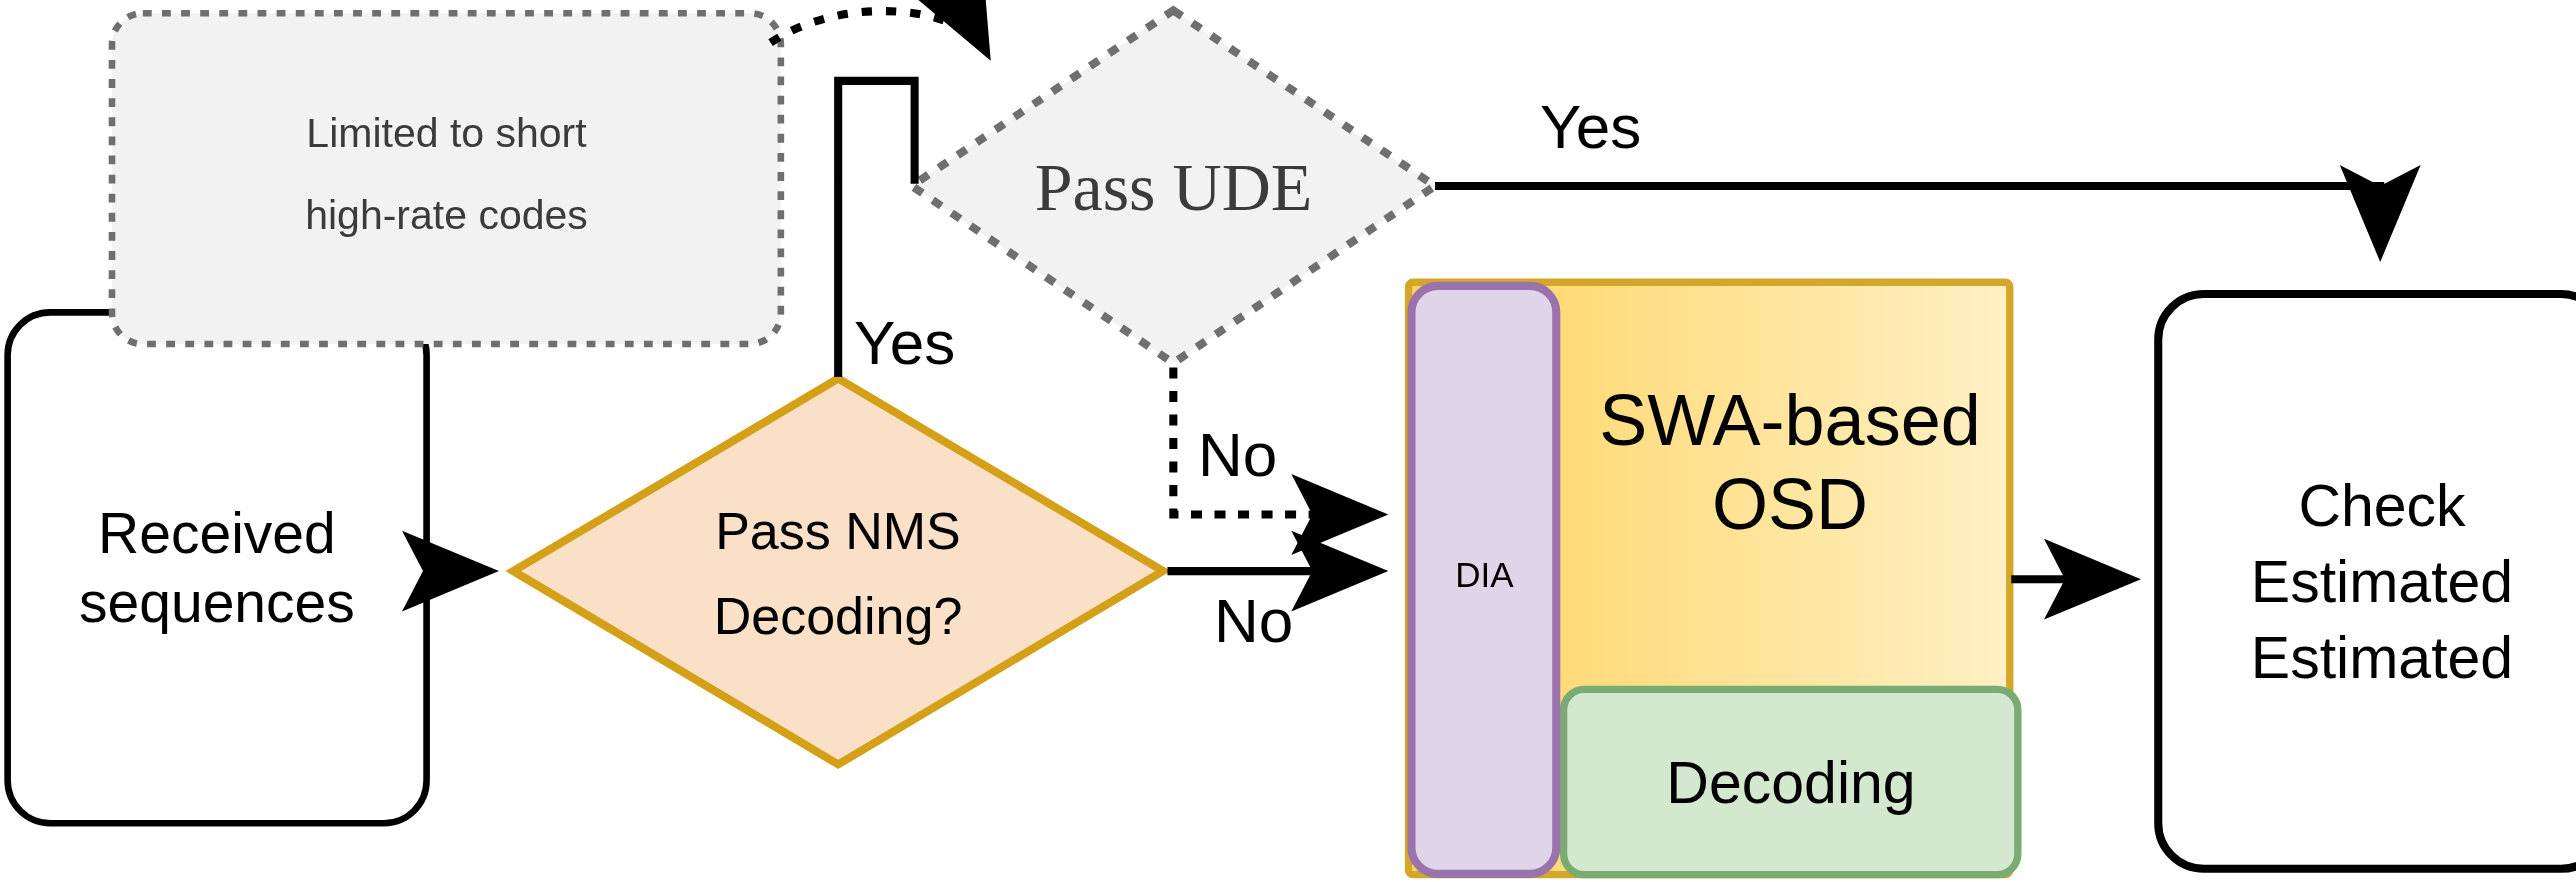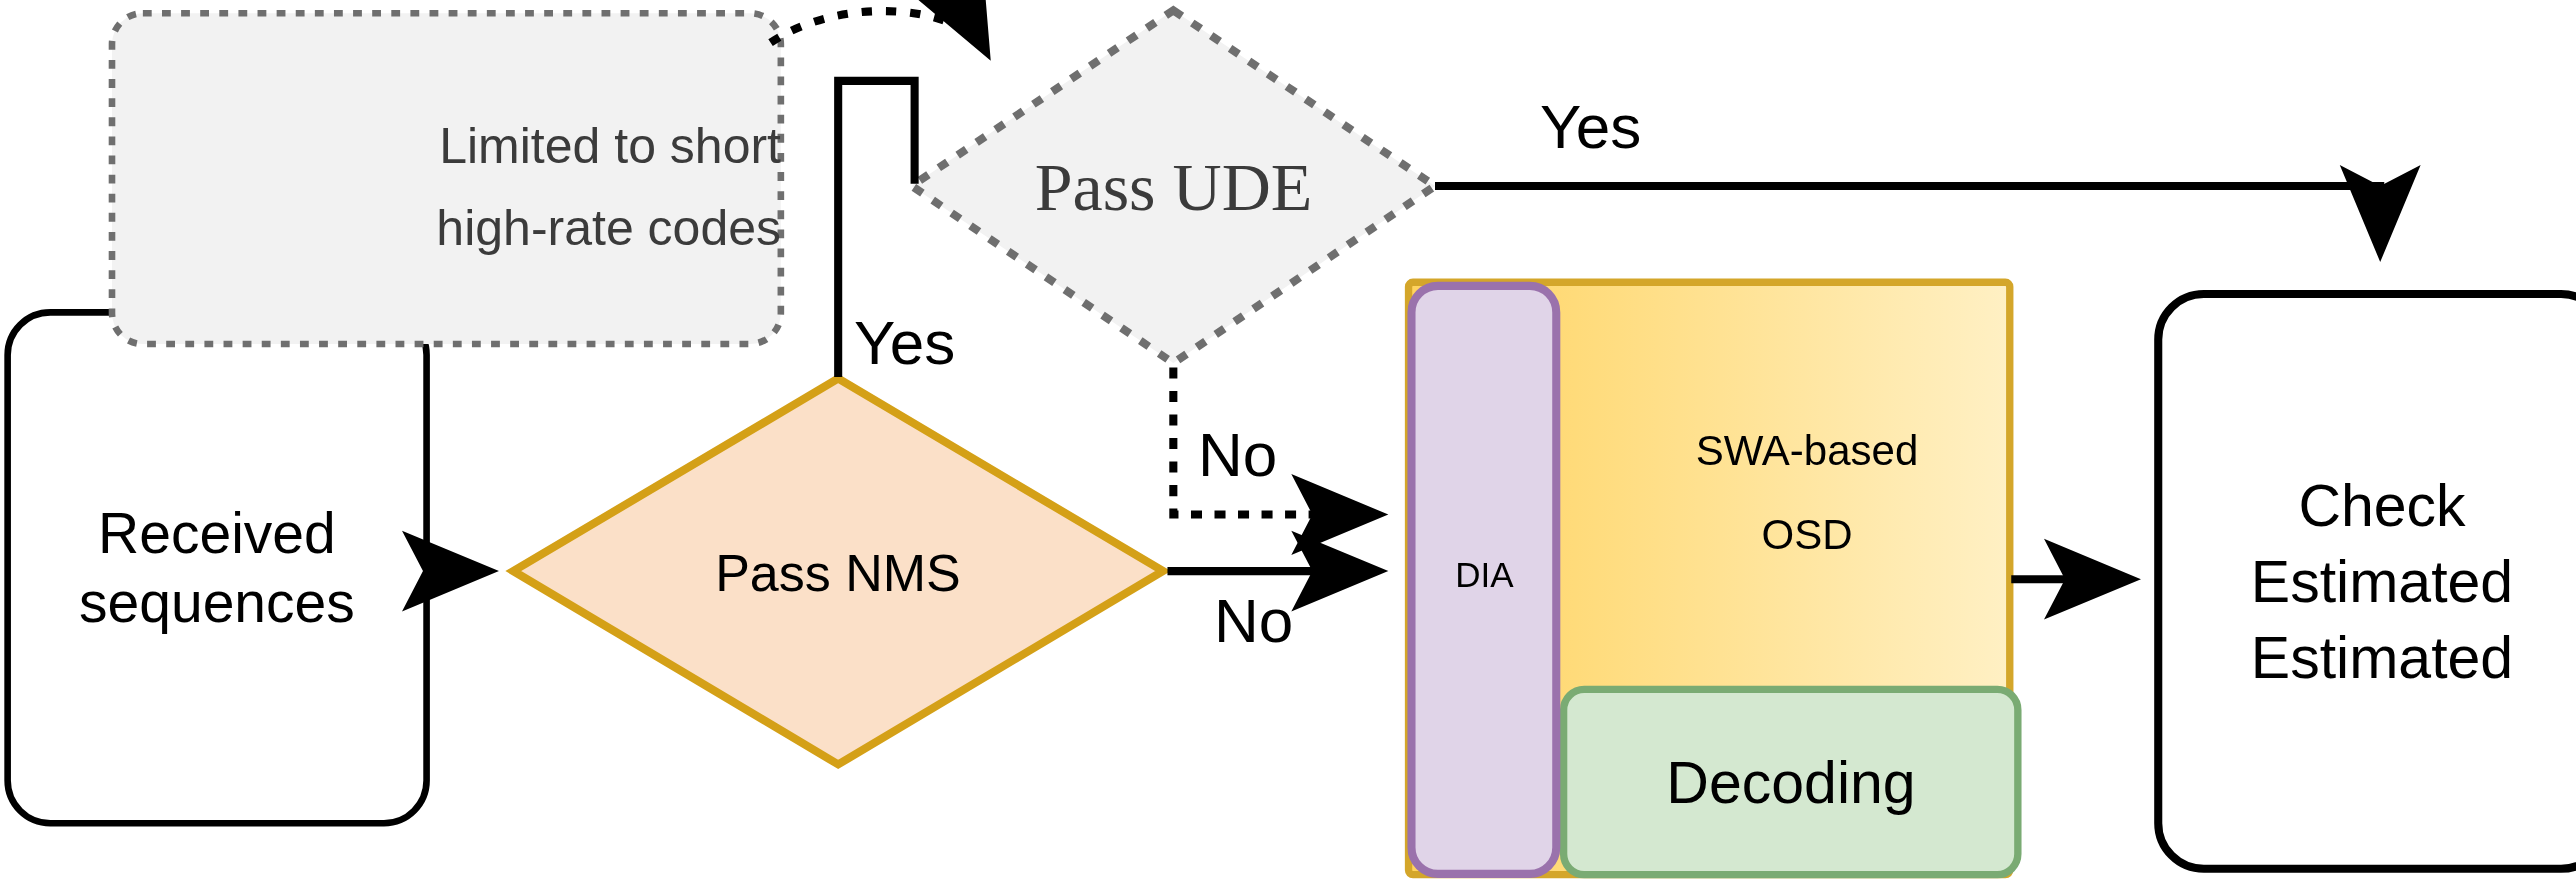--- a/index.html
+++ b/index.html
@@ -64,38 +64,39 @@
     <path d="M 2736 788 L 2896 788" fill="none" stroke="#000" stroke-width="11" marker-end="url(#solidArrow)"></path>
 
     <path d="M 1048 58 C 1150 -10, 1310 10, 1340 68" fill="none" stroke="#000" stroke-width="11" stroke-dasharray="14 19" stroke-linecap="butt" marker-end="url(#dotArrow)"></path>
   </svg>
 
   <div class="node-label txt-black" style="left:7.4px; top:312px; width:419px; height:511px; font-size:57px; line-height:69px;">
     <span class="ln">Received</span>
     <span class="ln">sequences</span>
   </div>
 
-  <div class="node-label txt-dark" style="left:112px; top:21px; width:669px; height:331px; font-size:50px; line-height:82px;align-items:flex-end;">
+  <div class="node-label txt-dark" style="left:112px; top:8px; width:669px; height:331px; font-size:41px; line-height:82px;">
     <span class="ln">Limited to short</span>
     <span class="ln">high-rate codes</span>
   </div>
 
   <div class="node-label txt-dark" style="left:912px; top:40px; width:523px; height:294px; font-size:68px; line-height:87px;font-family:Liberation Serif, serif;">
     <span class="ln">Pass UDE</span>
   </div>
 
   <div class="node-label txt-black" style="left:513px; top:441px; width:650px; height:265px; font-size:52px; line-height:85px;">
     <span class="ln">Pass NMS</span>
+    <span class="ln">Decoding?</span>
   </div>
 
   <div class="node-label txt-black" style="left:1412px; top:515px; width:145px; height:118px; font-size:35px; line-height:63px;">
     <span class="ln">DIA</span>
   </div>
 
-  <div class="node-label txt-black" style="left:1562px; top:401px; width:456px; height:184px; font-size:42px; line-height:84px;padding-left:17px;">
+  <div class="node-label txt-black" style="left:1562px; top:370px; width:456px; height:184px; font-size:72px; line-height:84px;">
     <span class="ln">SWA-based</span>
     <span class="ln">OSD</span>
   </div>
 
   <div class="node-label txt-black" style="left:1564px; top:690px; width:454px; height:185px; font-size:59px; line-height:78px;">
     <span class="ln">Decoding</span>
   </div>
 
   <div class="node-label txt-black" style="left:2158px; top:294px; width:448px; height:575px; font-size:59px; line-height:76px;">
     <span class="ln">Check</span>

